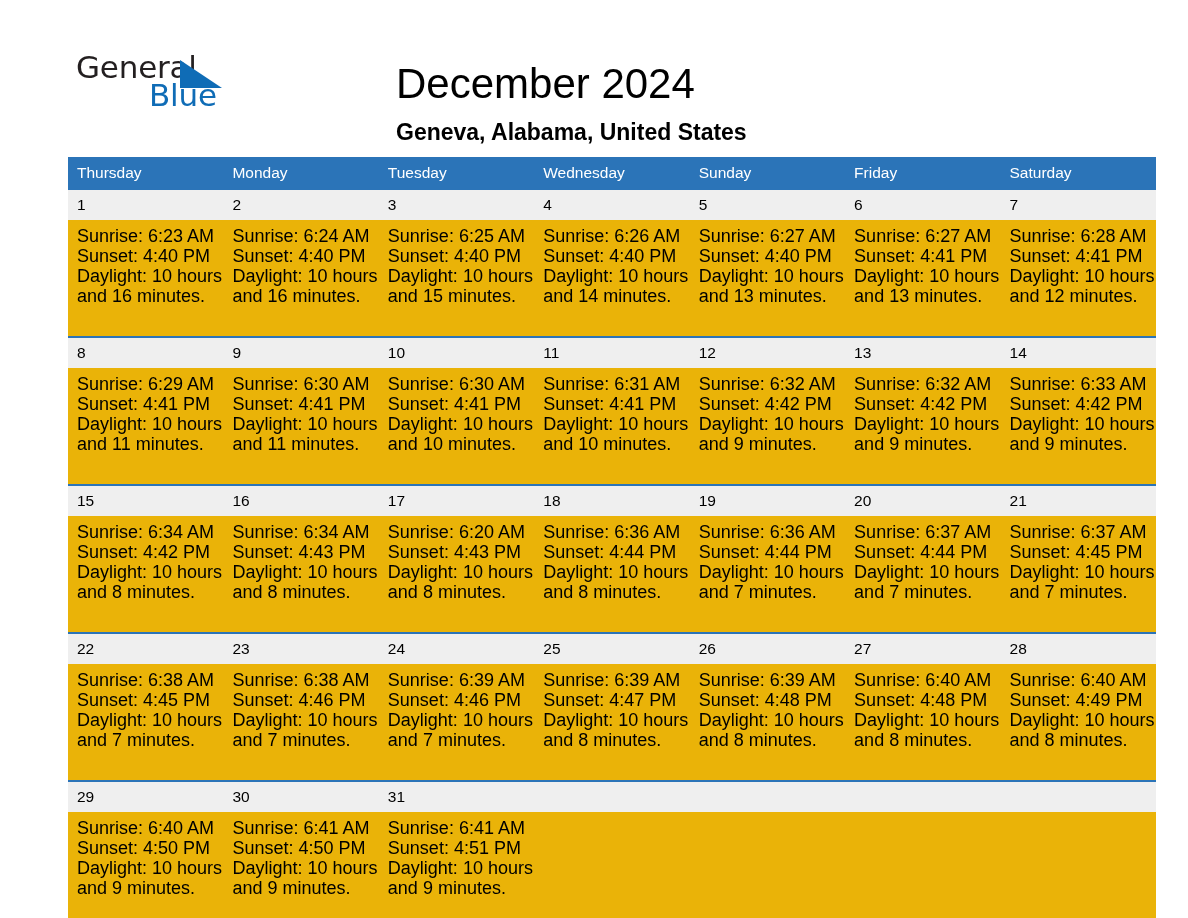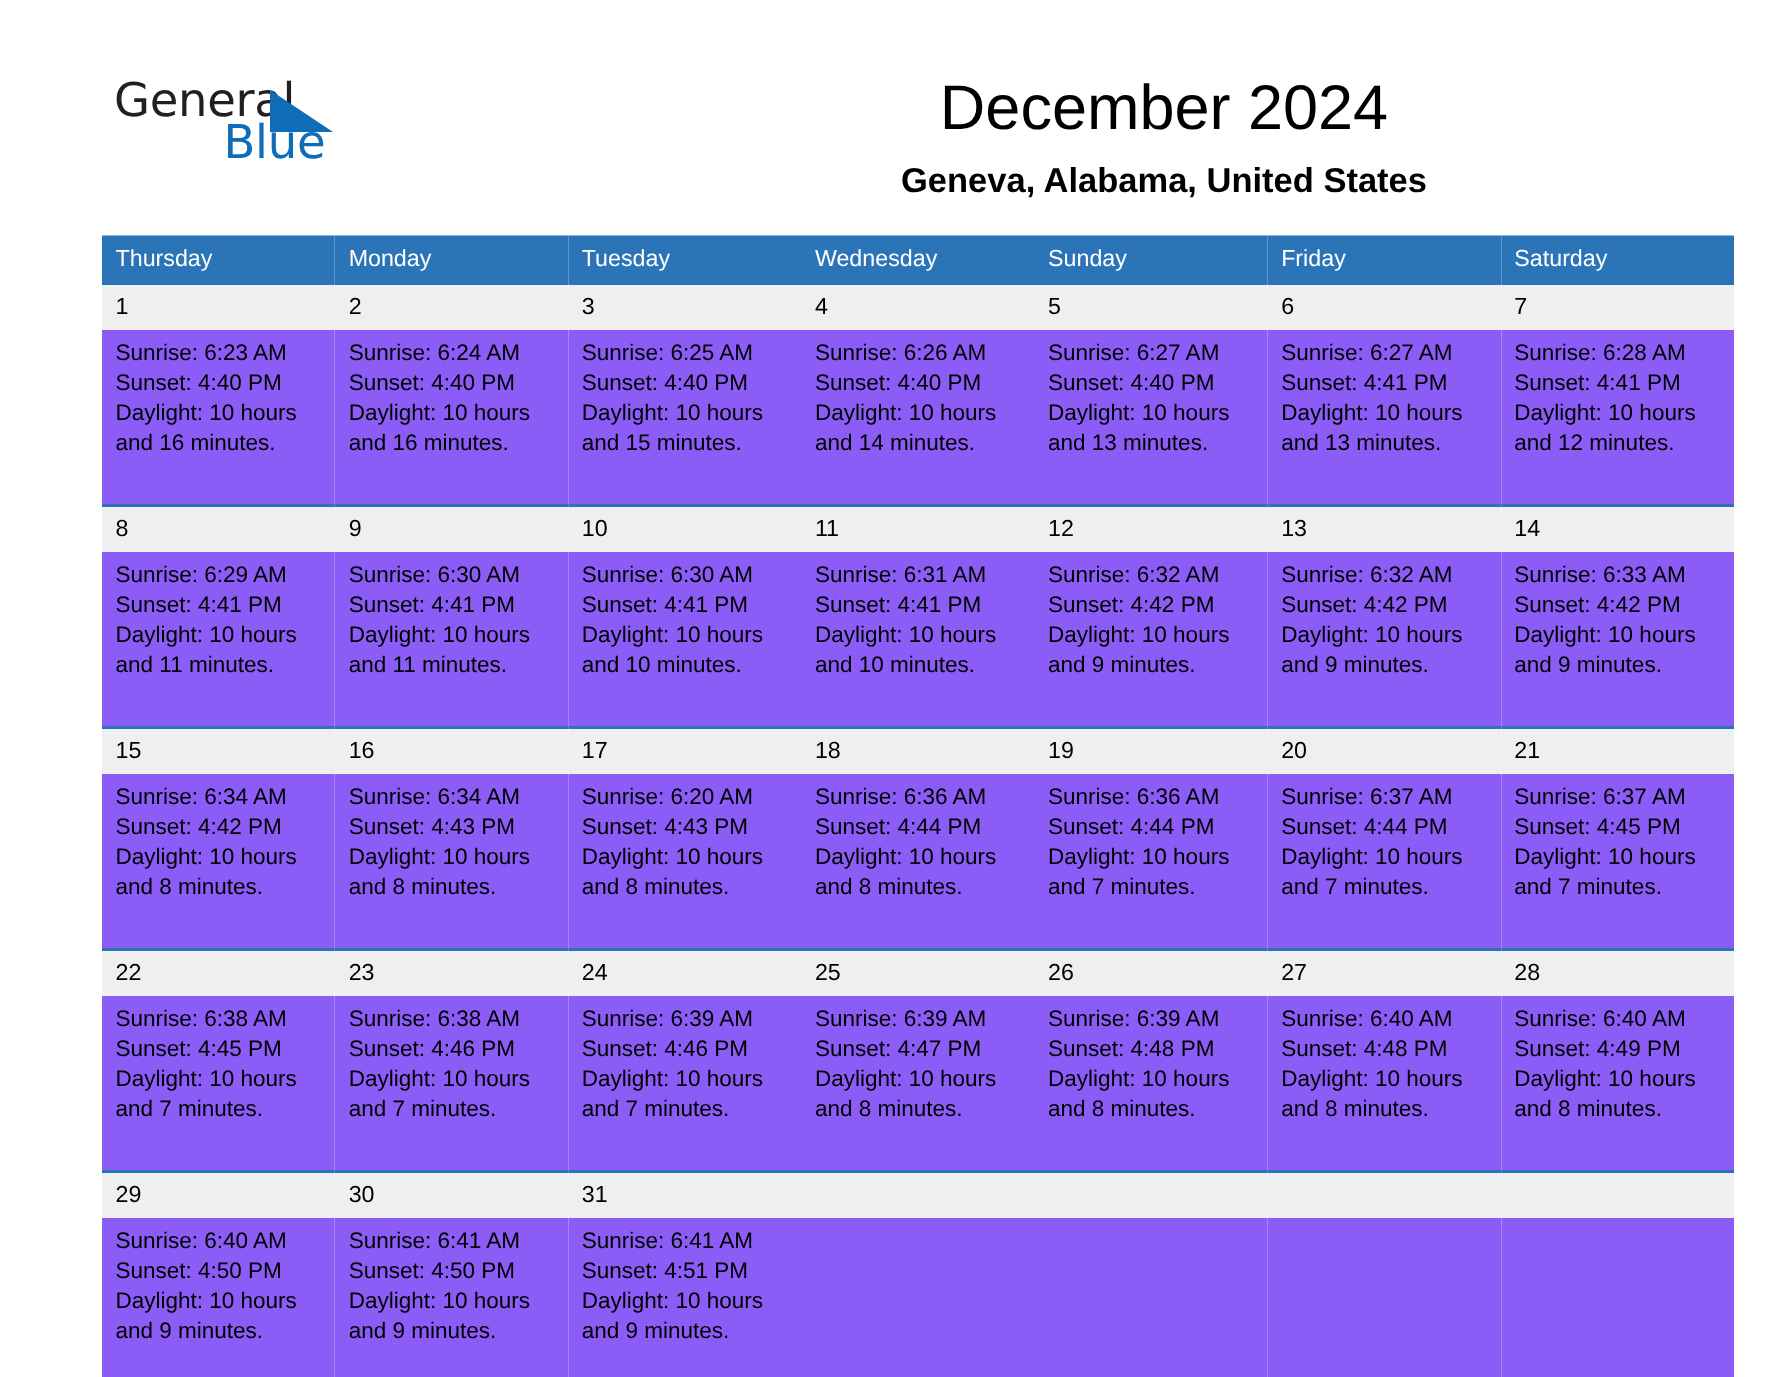--- a/index.html
+++ b/index.html
@@ -65,22 +65,22 @@
     left: 104px;
     top: 10px;
     width: 42px;
     height: 28px;
   }
   .logo-tri svg { display: block; }
 
   .title-block {
     position: absolute;
     right: 0;
-    top: 4px;
-    text-align: center;
+    top: 16px;
+    text-align: left;
     width: 760px;
   }
   .month-title {
     font-size: 42px;
     font-weight: 400;
     line-height: 52px;
     color: #000;
     letter-spacing: 0px;
   }
   .location-title {
@@ -120,22 +120,22 @@
     color: #000;
     padding: 5px 0 6px 9px;
     border-top: 2px solid #2b74b8;
     vertical-align: top;
     height: 19px;
   }
   tr.week-first .daynum-cell {
     border-top: 0;
   }
   .info-cell {
-    background: #8b5cf6;
-    font-size: 15px;
+    background: #eab308;
+    font-size: 18px;
     line-height: 20px;
     color: #000;
     padding: 6px 8px 18px 9px;
     vertical-align: top;
     height: 92px;
   }
   .info-line {
     white-space: nowrap;
     display: block;
   }

